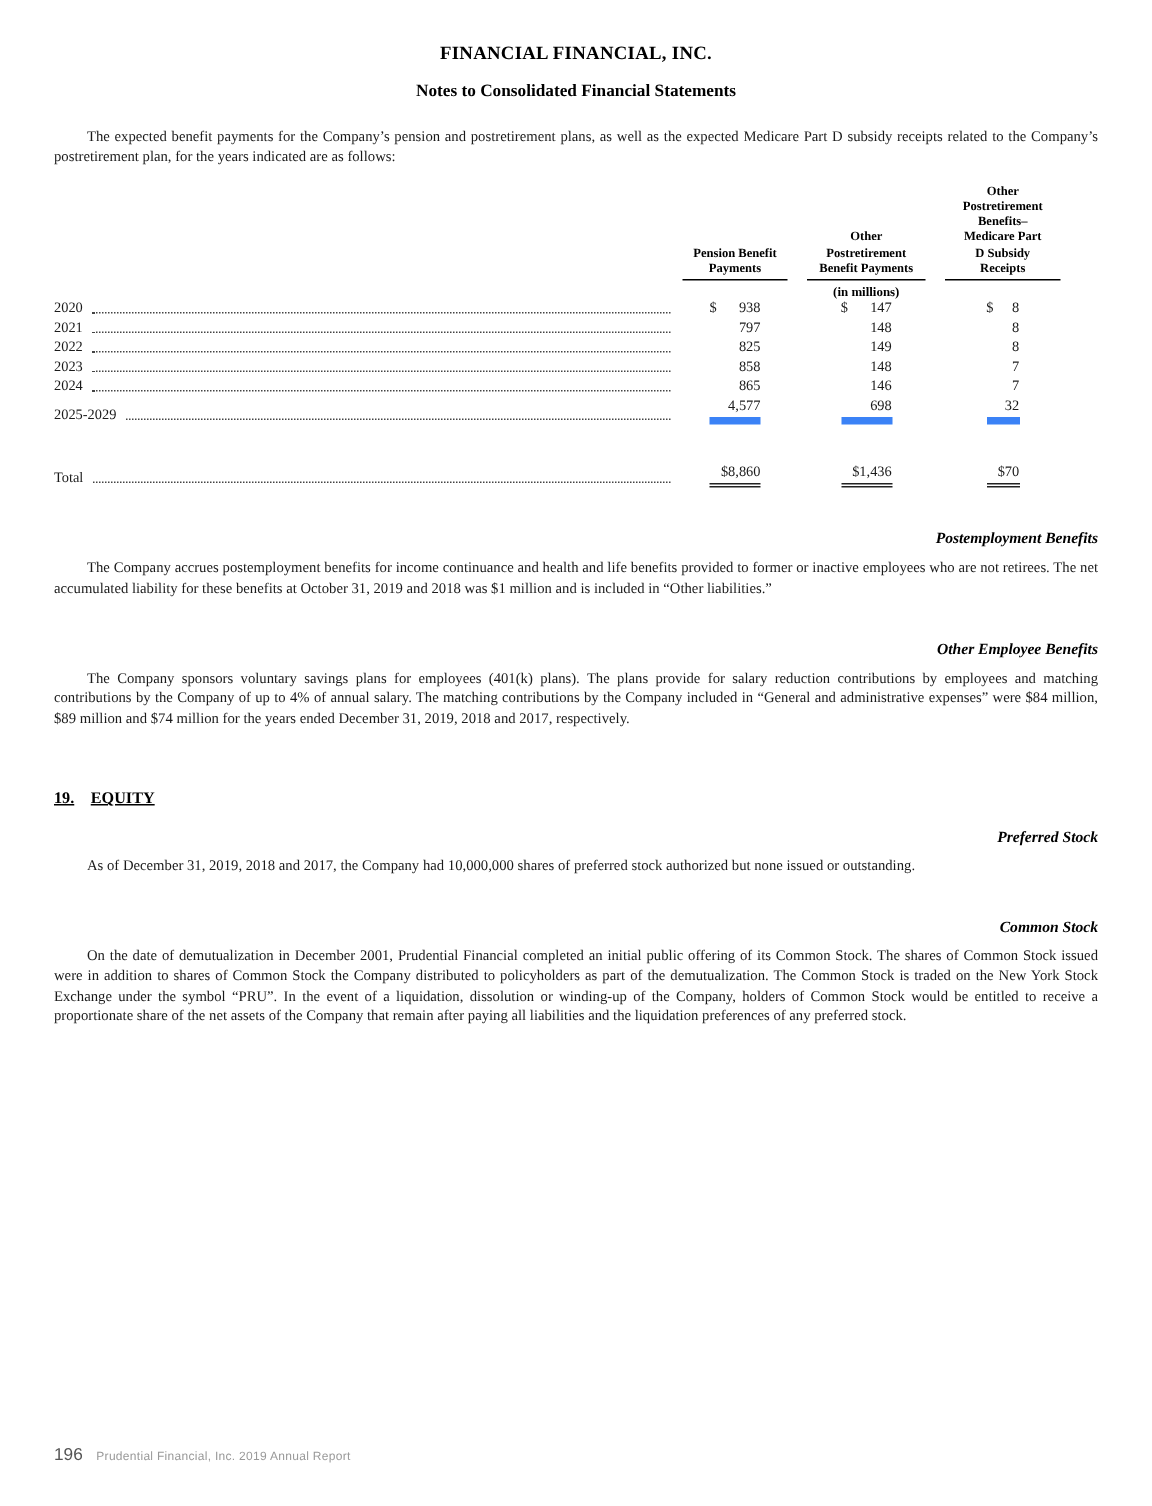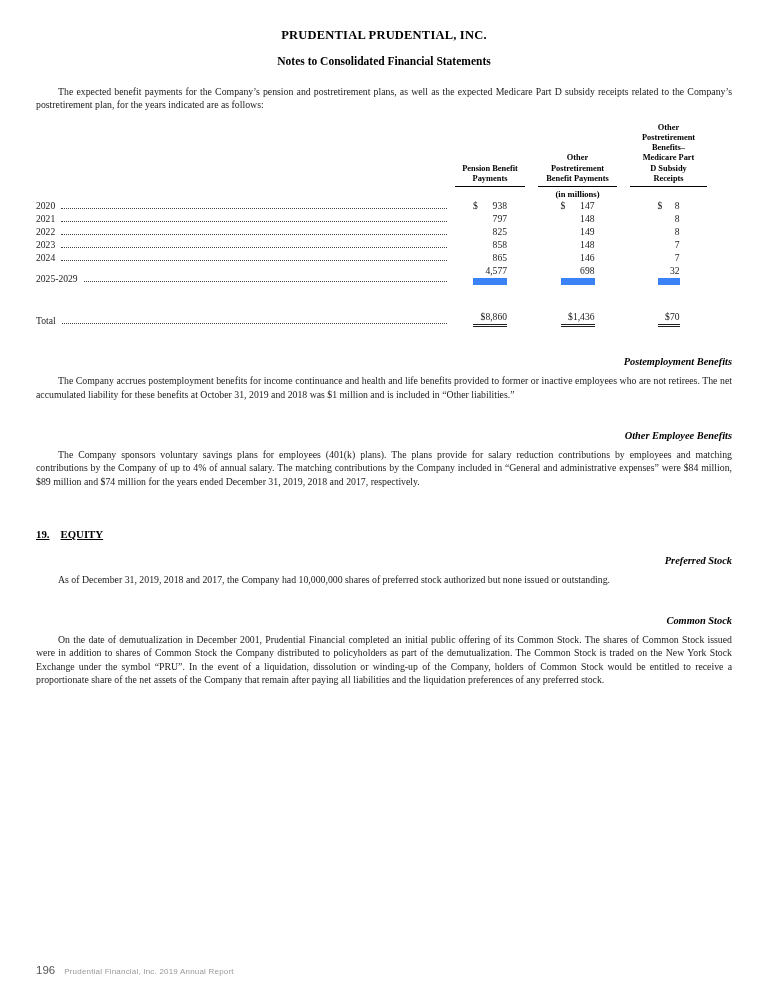--- a/index.html
+++ b/index.html
@@ -32,36 +32,36 @@
   }
   .tunits{margin-top:2px;justify-content:space-between;}
   .units{font-weight:bold;font-size:8.6px;text-align:center;line-height:10px;color:#000;}
   .drow{font-size:9.6px;line-height:13px;}
   .rl{white-space:nowrap;}
   .leader{flex:1;border-bottom:1.4px dotted #444;margin:0 8px 3px 6px;height:0;}
   .cellc{display:flex;justify-content:center;align-items:flex-end;}
   .amt{display:inline-flex;justify-content:space-between;align-items:baseline;}
   .c1 .amt,.c2 .amt{width:34px;}
   .c3 .amt{width:22px;}
-  .u1{border-bottom:7px solid #3b82f6;padding-bottom:1px;}
+  .u1{border-bottom:5px solid #3b82f6;padding-bottom:1px;}
   .u2{border-bottom:3px double #222;padding-bottom:1px;text-align:right;}
   .total-row{margin-top:25px;}
 
   
   .footer{position:absolute;left:36px;top:964px;display:flex;align-items:baseline;gap:9px;
     font-family:"Liberation Sans", sans-serif;}
   .pageno{font-size:11.5px;color:#555;}
   .foottext{font-size:8px;color:#999;letter-spacing:.2px;}
 </style>
 </head>
 <body>
 
 <div class="page">
 
-  <h1 class="title">PRUDENTIAL PRUDENTIAL, INC.</h1>
+  <h1 class="title">FINANCIAL FINANCIAL, INC.</h1>
   <h2 class="subtitle">Notes to Consolidated Financial Statements</h2>
 
   <p class="para intro">The expected benefit payments for the Company’s pension and postretirement plans, as well as the expected Medicare Part D subsidy receipts related to the Company’s postretirement plan, for the years indicated are as follows:</p>
 
   <div class="fin-table">
     <div class="trow thead">
       <div class="tlabel"></div>
       <div class="tc c1 th">Pension Benefit
 Payments</div>
       <div class="tc g1"></div>

